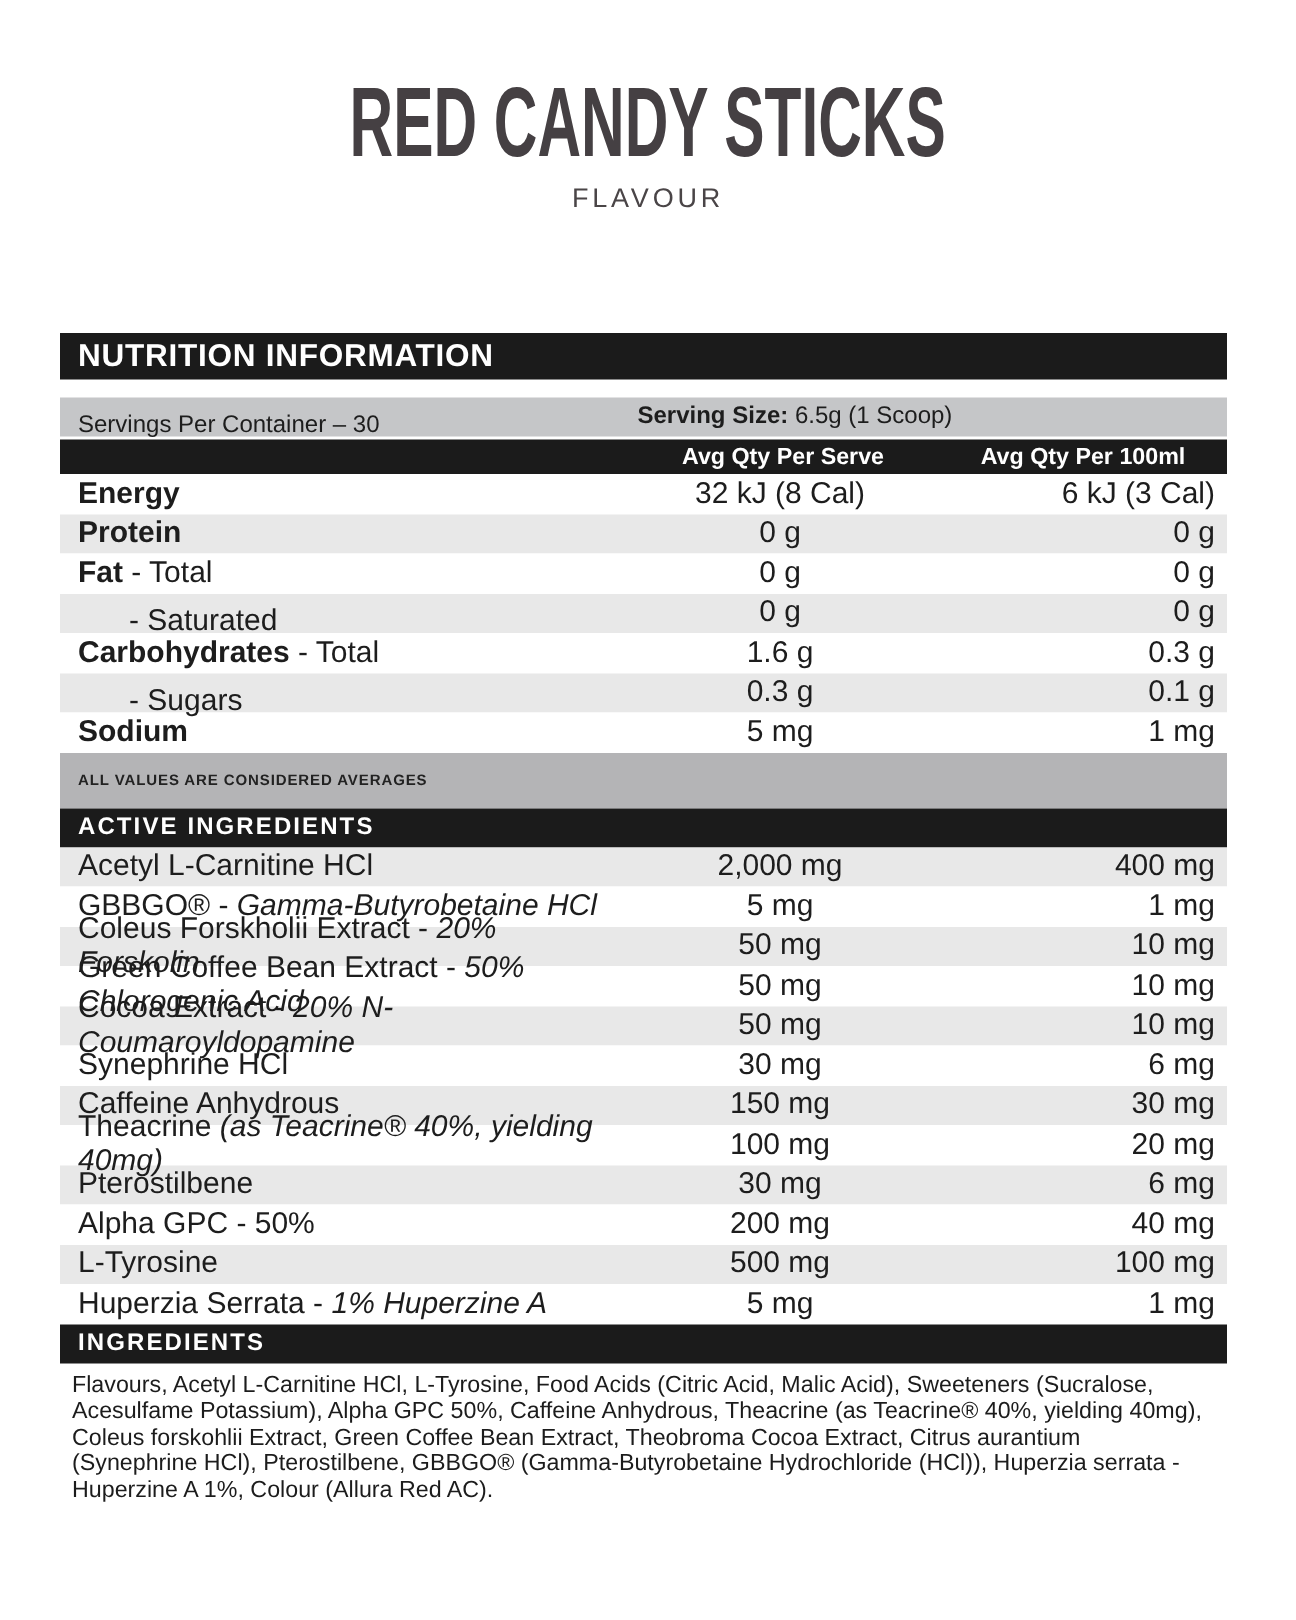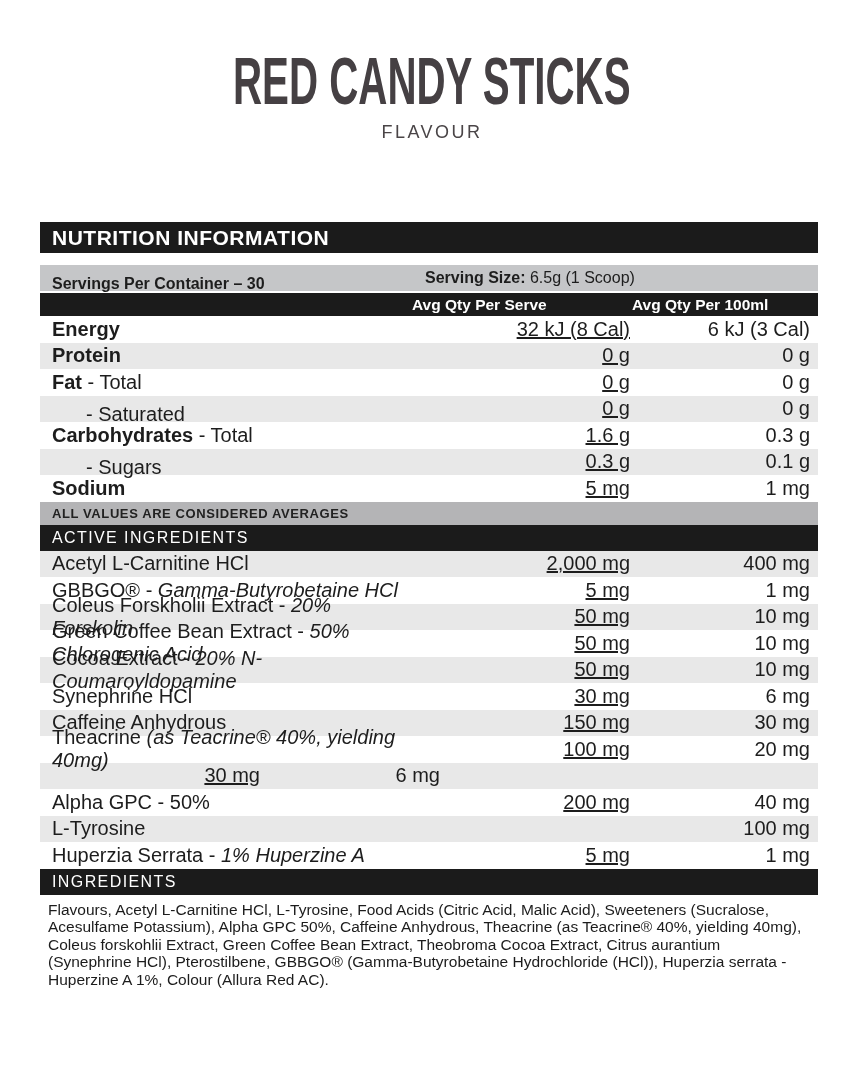--- a/index.html
+++ b/index.html
@@ -26,48 +26,48 @@
 
   .bar-title {
     background:#1b1b1b; color:#fff; height:31px; display:flex; align-items:center;
     padding-left:12px; font-size:21px; font-weight:700; letter-spacing:0.5px;
     margin-bottom:12px; box-sizing:border-box;
   }
   .serving-row {
     background:#c5c6c8; height:26px; display:flex; align-items:center;
     font-size:16px; margin-bottom:2px;
   }
-  .serving-left { flex:1; padding-left:12px; font-weight:700;margin-top:12px; }
+  .serving-left { flex:1; padding-left:12px; font-weight:400;margin-top:12px; }
   .serving-right { width:393px; }
   .serving-right .b { font-weight:700;text-align:right; }
 
   .cols-row {
     background:#1b1b1b; color:#fff; height:23px; display:flex; align-items:center;
     font-size:15.5px; font-weight:700;
   }
   .cols-spacer { flex:1; }
-  .col-serve { width:220px; text-align:left; }
-  .col-100 { width:180px; text-align:left; padding-right:6px; }
+  .col-serve { width:220px; text-align:center; }
+  .col-100 { width:180px; text-align:center; padding-right:6px; }
 
   .row { display:flex; align-items:center; height:26.5px; font-size:20px; background:#ffffff; }
   .row.shade { background:#e8e8e8; }
   .lbl { flex:1; padding-left:12px; }
   .lbl .b { font-weight:700; }
   .lbl.indent { padding-left:46px;margin-top:12px; }
   .it { font-style:italic; }
-  .val-s { width:220px; text-align:right;text-decoration:underline; }
+  .val-s { width:220px; text-align:center; }
   .val-h { width:180px; text-align:right; padding-right:8px; }
 
   .avg-note {
-    background:#b4b4b6; height:23px; display:flex; align-items:center;
-    padding-left:12px; font-size:13px; font-weight:700; letter-spacing:0.6px; color:#222222;
+    background:#b4b4b6; height:37px; display:flex; align-items:center;
+    padding-left:12px; font-size:10px; font-weight:700; letter-spacing:0.6px; color:#222222;
   }
   .section-bar {
     background:#1b1b1b; color:#fff; height:26px; display:flex; align-items:center;
-    padding-left:12px; font-size:16px; font-weight:400; letter-spacing:1.4px;
+    padding-left:12px; font-size:16px; font-weight:700; letter-spacing:1.4px;
   }
   .ing-text {
     padding:6px 12px 0 8px; font-size:15.5px; line-height:17.6px; color:#1c1c1c;
   }
 </style>
 </head>
 <body>
 
 <div class="brand">
   <div class="brand-title">RED CANDY STICKS</div>
@@ -163,30 +163,32 @@
     <div class="lbl"><span>Caffeine Anhydrous</span><span class="it"></span></div>
     <div class="val-s">150 mg</div>
     <div class="val-h">30 mg</div>
   </div>
   <div class="row">
     <div class="lbl"><span>Theacrine </span><span class="it">(as Teacrine® 40%, yielding 40mg)</span></div>
     <div class="val-s">100 mg</div>
     <div class="val-h">20 mg</div>
   </div>
   <div class="row shade">
+    <div class="lbl"><span>Pterostilbene</span><span class="it"></span></div>
     <div class="val-s">30 mg</div>
     <div class="val-h">6 mg</div>
   </div>
   <div class="row">
     <div class="lbl"><span>Alpha GPC - 50%</span><span class="it"></span></div>
     <div class="val-s">200 mg</div>
     <div class="val-h">40 mg</div>
   </div>
   <div class="row shade">
     <div class="lbl"><span>L-Tyrosine</span><span class="it"></span></div>
+    <div class="val-s">500 mg</div>
     <div class="val-h">100 mg</div>
   </div>
   <div class="row">
     <div class="lbl"><span>Huperzia Serrata - </span><span class="it">1% Huperzine A</span></div>
     <div class="val-s">5 mg</div>
     <div class="val-h">1 mg</div>
   </div>
 
   <div class="section-bar">INGREDIENTS</div>
 

